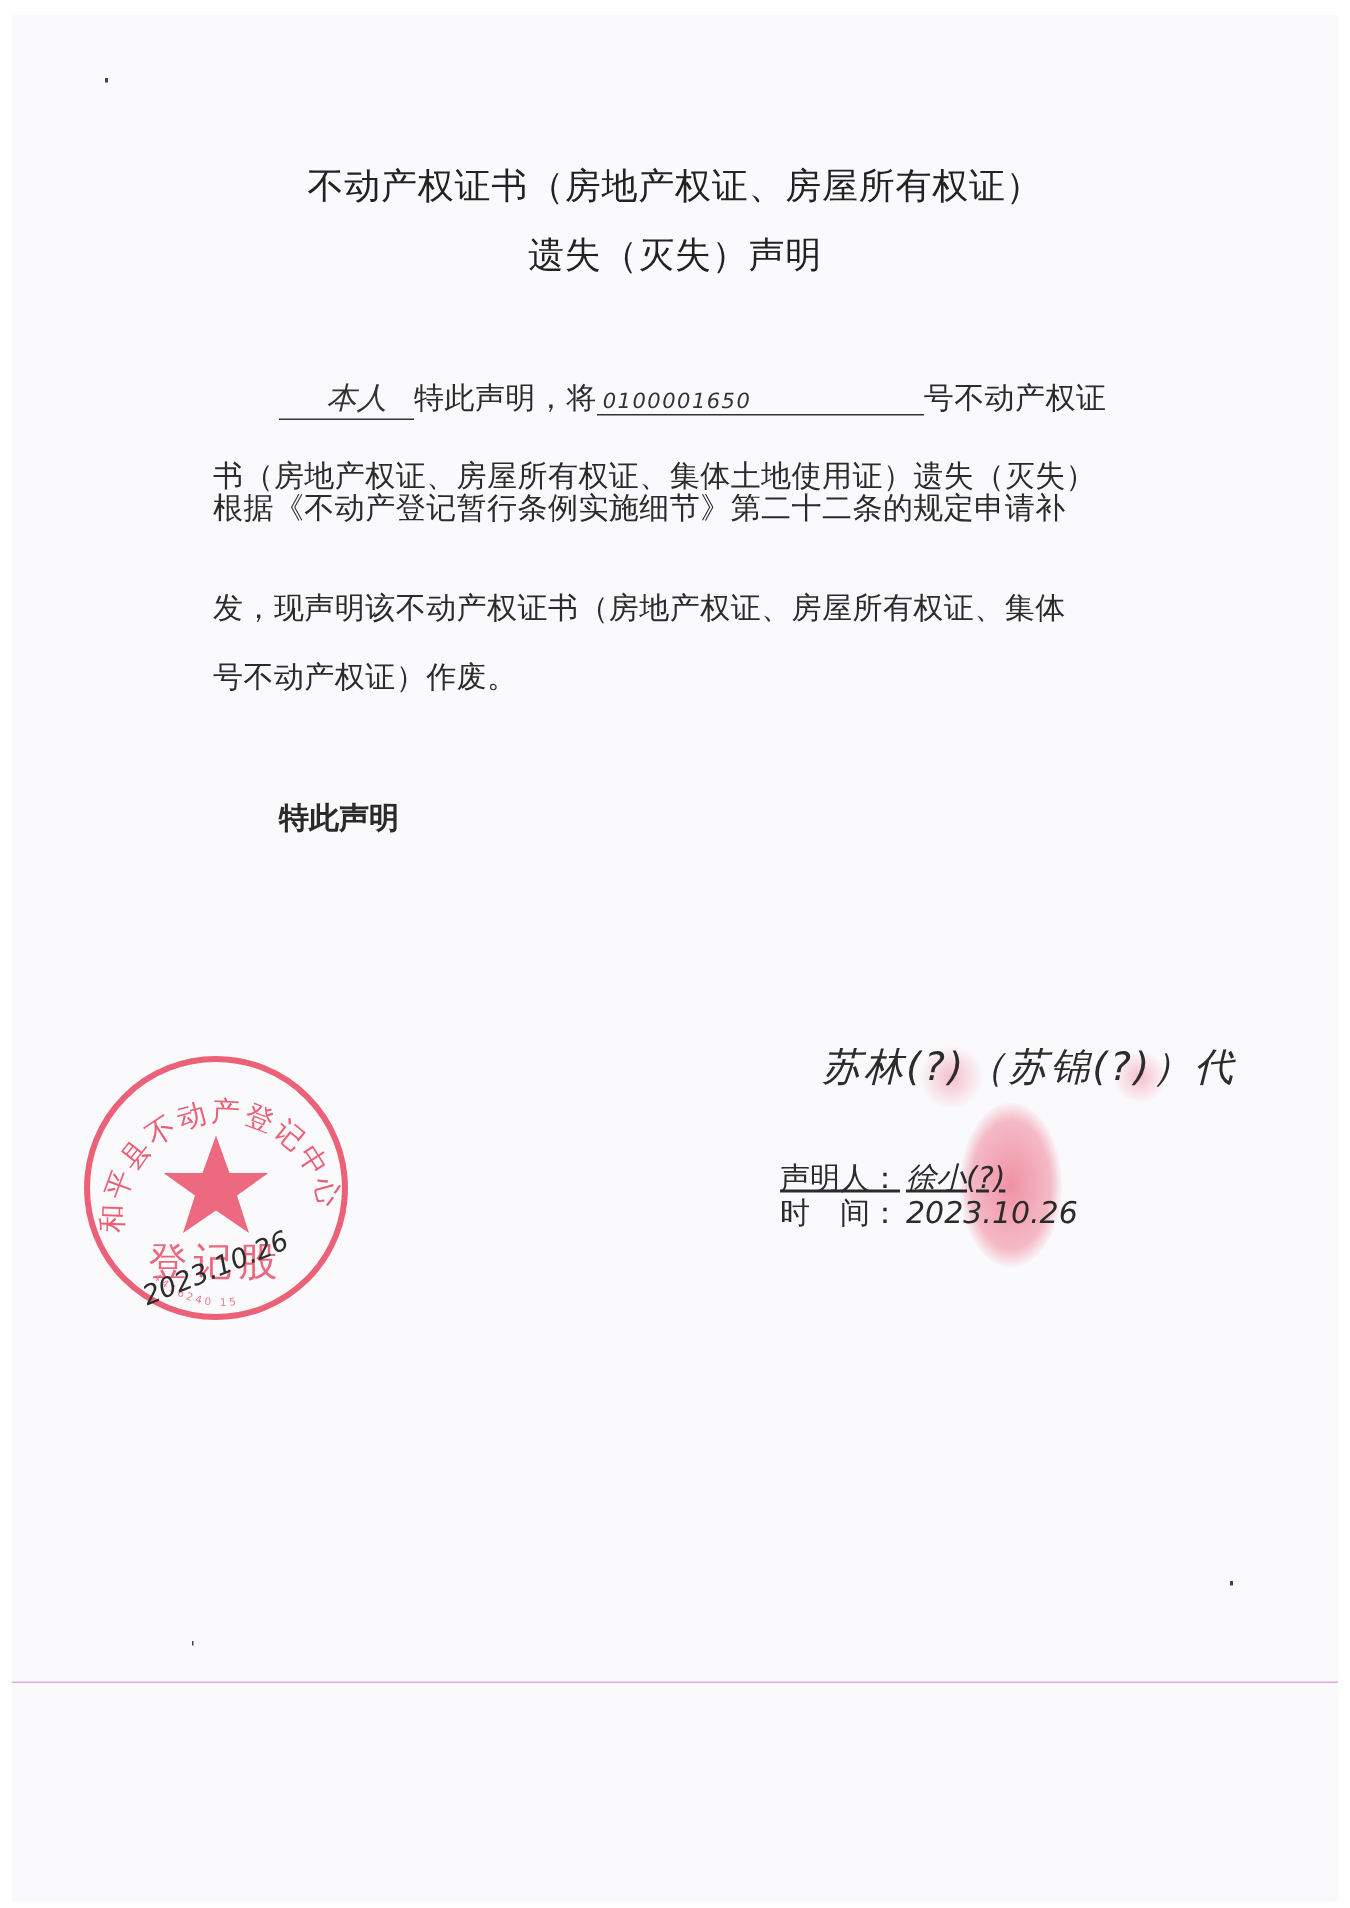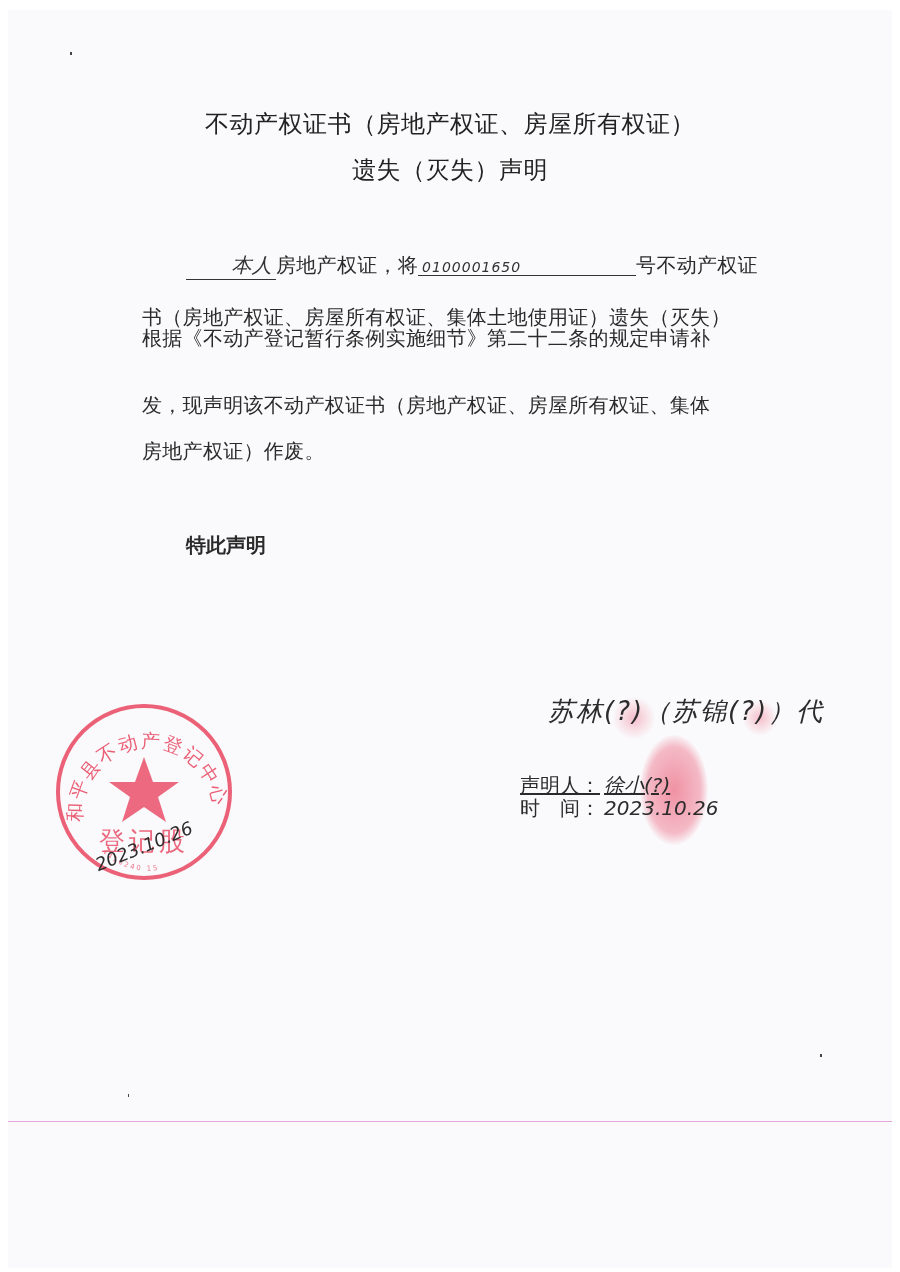--- a/index.html
+++ b/index.html
@@ -22,21 +22,21 @@
 
   .body-line {
     position:absolute; left:142px; font-size:20px; color:#2b2b2b;
     white-space:nowrap; letter-spacing:0.3px;
   }
   .fill {
     display:inline-block; border-bottom:1.5px solid #333;
     font-family:"DejaVu Sans", sans-serif; font-style:italic;
     color:#333; vertical-align:baseline; padding:0 4px;
   }
-  .fill.who { width:90px; text-align:right; padding-left:18px; box-sizing:border-box; }
+  .fill.who { width:90px; text-align:center; padding-left:18px; box-sizing:border-box; }
   .fill.num { width:210px; font-size:14px; letter-spacing:1px; }
 
   .closing { position:absolute; left:186px; top:532px; font-size:20px;font-weight:bold; }
 
   .handwrite {
     position:absolute; font-family:"DejaVu Sans", sans-serif; font-style:italic;
     color:#2c2c2c;
   }
   .agent-sig { left:548px; top:694px; font-size:26px; letter-spacing:2px; }
 
@@ -75,26 +75,26 @@
 </style>
 </head>
 <body>
 
 <div class="page"></div>
 
 <div class="title l1">不动产权证书（房地产权证、房屋所有权证）</div>
 <div class="title l2">遗失（灭失）声明</div>
 
 <div class="body-line" style="top:252px; left:186px;">
-  <span class="fill who">本人</span><span>房地产权证，将</span><span class="fill num">0100001650</span><span>号不动产权证</span>
+  <span class="fill who">本人</span><span>特此声明，将</span><span class="fill num">0100001650</span><span>号不动产权证</span>
 </div>
 <div class="body-line" style="top:304px;">书（房地产权证、房屋所有权证、集体土地使用证）遗失（灭失）</div>
 <div class="body-line" style="top:325px;">根据《不动产登记暂行条例实施细节》第二十二条的规定申请补</div>
 <div class="body-line" style="top:392px;">发，现声明该不动产权证书（房地产权证、房屋所有权证、集体</div>
-<div class="body-line" style="top:438px;">房地产权证）作废。</div>
+<div class="body-line" style="top:438px;">号不动产权证）作废。</div>
 
 <div class="closing">特此声明</div>
 
 <div class="smudge s1"></div>
 <div class="smudge s2"></div>
 <div class="fingerprint"></div>
 
 <div class="handwrite agent-sig">苏林(?)（苏锦(?)）代</div>
 
 <div class="label-row r1">

